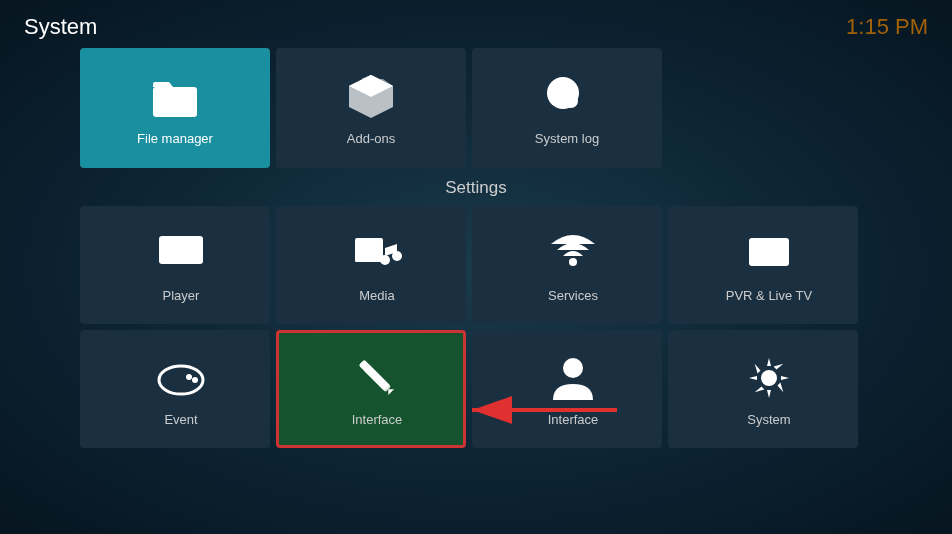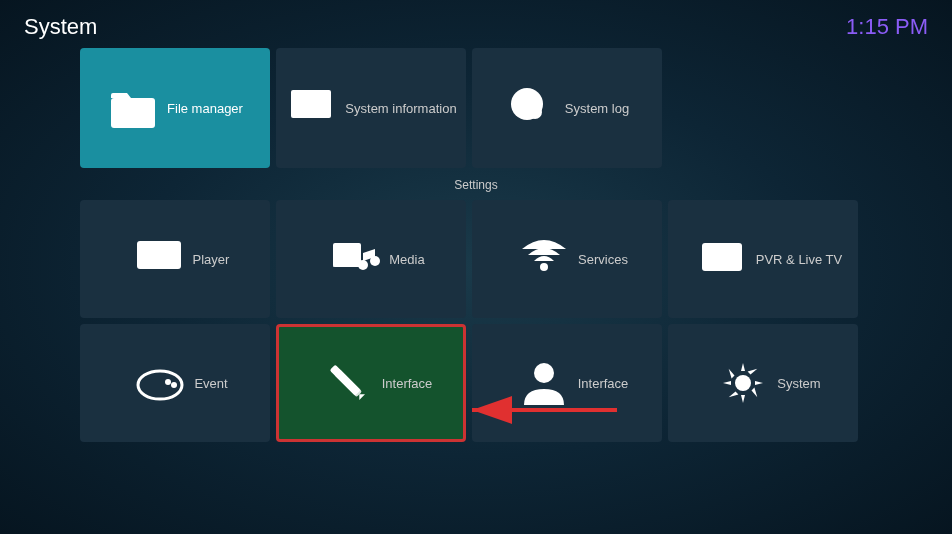--- a/index.html
+++ b/index.html
@@ -23,33 +23,33 @@
 
     .header-title {
       font-size: 22px;
       font-weight: 300;
       color: #ffffff;
     }
 
     .header-time {
       font-size: 22px;
       font-weight: 300;
-      color: #8b5cf6;
+      color: #a16207;
     }
 
     .top-grid {
       display: flex;
       gap: 6px;
       padding: 0 80px;
       margin-bottom: 10px;
     }
 
     .tile {
       display: flex;
-      flex-direction: row;
+      flex-direction: column;
       align-items: center;
       justify-content: center;
       background: #1a3040;
       border-radius: 4px;
       cursor: pointer;
       transition: background 0.2s;
       gap: 8px;
       position: relative;
     }
 
@@ -77,21 +77,21 @@
       width: 190px;
       height: 120px;
     }
 
     .settings-section {
       padding: 0 80px;
     }
 
     .settings-title {
       text-align: center;
-      font-size: 12px;
+      font-size: 17px;
       color: #cccccc;
       margin-bottom: 8px;
       font-weight: 300;
     }
 
     .settings-grid {
       display: flex;
       gap: 6px;
       margin-bottom: 6px;
     }
@@ -134,35 +134,32 @@
   <div class="tile top-tile active">
     <svg class="tile-svg" viewBox="0 0 52 52">
 
       <rect x="4" y="16" width="44" height="30" rx="3" fill="#ffffff"></rect>
 
       <path d="M4 16 L4 13 Q4 11 6 11 L20 11 L24 16 Z" fill="#ffffff"></path>
     </svg>
     <span class="tile-label">File manager</span>
   </div>
 
-
   <div class="tile top-tile">
     <svg class="tile-svg" viewBox="0 0 52 52">
 
-      <rect x="6" y="8" width="40" height="28" rx="2" fill="none" stroke="#ffffff" stroke-width="3"></rect>
-
-      <line x1="26" y1="36" x2="26" y2="46" stroke="#ffffff" stroke-width="3"></line>
-      <line x1="16" y1="46" x2="36" y2="46" stroke="#ffffff" stroke-width="3"></line>
-
-      <rect x="12" y="22" width="6" height="8" fill="#ffffff"></rect>
-      <rect x="22" y="16" width="6" height="14" fill="#ffffff"></rect>
-      <rect x="32" y="19" width="6" height="11" fill="#ffffff"></rect>
+      <polygon points="26,4 48,15 26,26 4,15" fill="#ffffff" opacity="0.9"></polygon>
+      <polygon points="4,15 4,36 26,47 48,36 48,15 26,26" fill="#ffffff" opacity="0.7"></polygon>
+      <polygon points="4,15 26,26 48,15 26,4" fill="#ffffff"></polygon>
+
+      <polygon points="26,4 48,15 38,8 16,8" fill="#cccccc" opacity="0.5"></polygon>
     </svg>
-    <span class="tile-label">System information</span>
-  </div>
+    <span class="tile-label">Add-ons</span>
+  </div>
+
 
   <div class="tile top-tile">
     <svg class="tile-svg" viewBox="0 0 52 52">
 
       <circle cx="22" cy="22" r="16" fill="none" stroke="#ffffff" stroke-width="3"></circle>
 
       <line x1="22" y1="22" x2="22" y2="12" stroke="#ffffff" stroke-width="3" stroke-linecap="round"></line>
       <line x1="22" y1="22" x2="30" y2="22" stroke="#ffffff" stroke-width="3" stroke-linecap="round"></line>
 
       <line x1="34" y1="34" x2="44" y2="44" stroke="#ffffff" stroke-width="4" stroke-linecap="round"></line>

